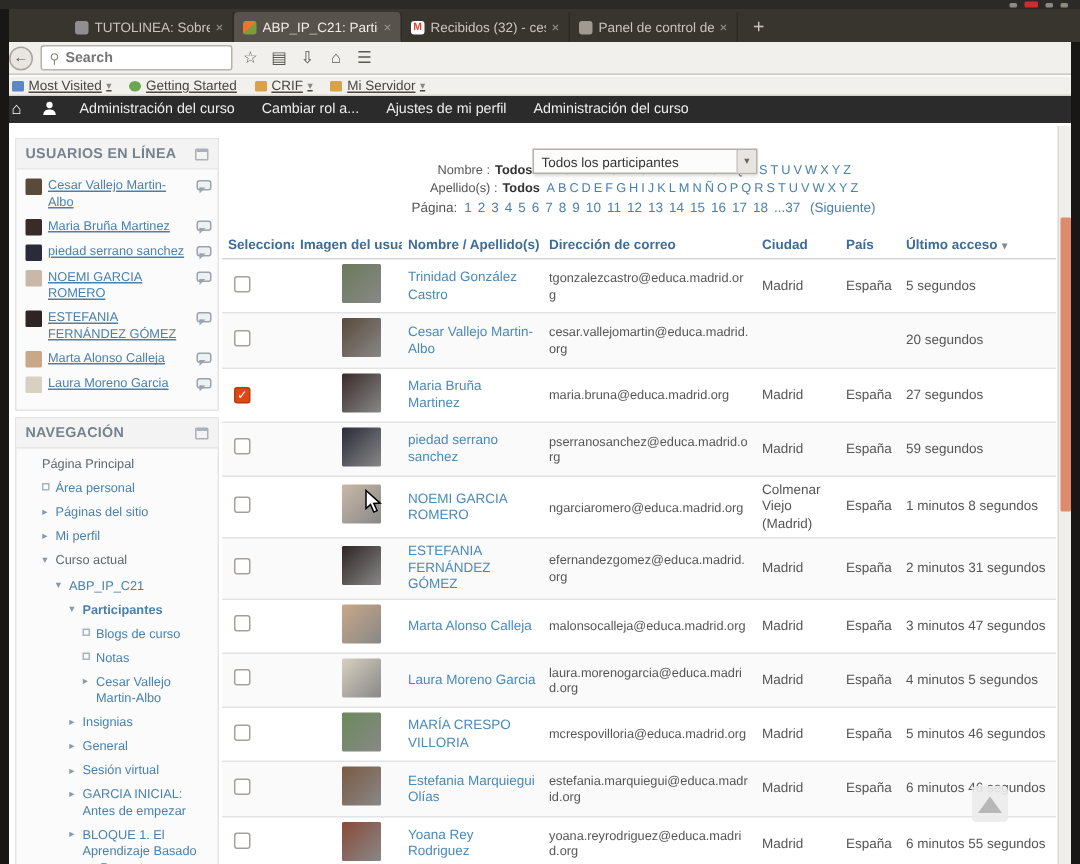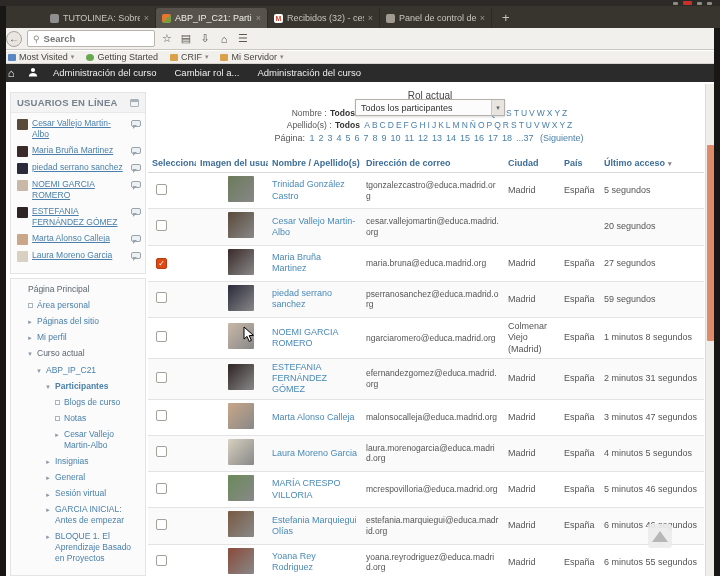--- a/index.html
+++ b/index.html
@@ -28,21 +28,21 @@
   .url-field { flex:1; height:17px; background:#fff; border:1px solid #b8b3ab; border-radius:2px; display:flex; align-items:center; padding:0 5px; font-size:9.5px; gap:4px; min-width:0; }
   .info-icon { width:10px; height:10px; border-radius:50%; border:1px solid #9aa0a6; color:#9aa0a6; font-size:7px; line-height:9px; text-align:center; flex:none; font-style:italic; }
   .url-text { flex:1; white-space:nowrap; overflow:hidden; color:#8a8a8a; }
   .url-text b { color:#333; font-weight:bold; }
   .reload-icon { color:#6f6a63; font-size:10px; flex:none; border-left:1px solid #ddd9d2; padding-left:5px; }
   .search-field { width:128px; height:17px; background:#fff; border:1px solid #b8b3ab; border-radius:2px; display:flex; align-items:center; padding:0 5px; gap:4px; flex:none; }
   .search-field input { border:none; outline:none; width:90px; font-size:9.5px; color:#444; font-family:inherit; background:transparent;font-weight:bold; }
   .mag-icon { color:#8d8880; font-size:9px; }
   .tb-icon { color:#5c5850; font-size:11px; flex:none; width:14px; text-align:center; }
 
-  .bookmarks-bar { position:absolute; top:51px; left:0; width:720px; height:13px; background:#f2f0ed; border-bottom:1px solid #d8d4cd; display:flex; align-items:center; padding:0 8px; gap:12px; font-size:9px; color:#4a463f; z-index:27; }
+  .bookmarks-bar { position:absolute; top:51px; left:0; width:720px; height:13px; background:#f2f0ed; border-bottom:1px solid #d8d4cd; display:flex; align-items:center; padding:0 8px; gap:12px; font-size:9px; color:#4a463f; z-index:27;text-decoration:underline; }
   .bm-item { display:flex; align-items:center; gap:3px; }
   .bm-ico { width:8px; height:7px; border-radius:1px; flex:none; }
   .bm-0 { background:#5b87c5; } .bm-1 { background:#6aa84f; border-radius:50%; } .bm-2 { background:#d8a14a; } .bm-3 { background:#d8a14a; }
   .bm-caret { color:#8d8880; font-size:7px; }
 
   
   .moodle-nav { position:absolute; top:64px; left:0; width:720px; height:18px; background:#2b2b2b; display:flex; align-items:center; gap:0; color:#eee; font-size:9.5px; z-index:26; }
   .mn-icon { width:22px; text-align:center; color:#fff; font-size:11px; }
   .mn-item { padding:0 9px; height:18px; line-height:18px; white-space:nowrap; }
 
@@ -184,20 +184,21 @@
   <span class="mn-icon">⌂</span>
   <span class="mn-icon">
     <svg width="10" height="10" viewBox="0 0 10 10">
         <circle cx="5" cy="3" r="2.1" fill="#fff"></circle>
         <path d="M0.8 9.6 C1 6.8 3 6 5 6 C7 6 9 6.8 9.2 9.6 Z" fill="#fff"></path>
       </svg>
   </span>
   <span id="moodle-nav-items" style="display:flex;">
       <span class="mn-item">Administración del curso</span>
       <span class="mn-item">Cambiar rol a...</span>
+      <span class="mn-item">Ajustes de mi perfil</span>
       <span class="mn-item">Administración del curso</span>
     </span>
 </div>
 
 <div class="left-edge"></div>
 <div class="right-edge"></div>
 
 <div class="page">
 
   <div class="sidebar">
@@ -238,20 +239,24 @@
             <span class="bubble-icon"></span>
           </div>
           <div class="ou-row">
             <span class="ou-avatar" style="background: rgb(216, 208, 192);"></span>
             <a class="ou-name" href="#">Laura Moreno Garcia</a>
             <span class="bubble-icon"></span>
           </div>
         </div>
     </div>
     <div class="block">
+      <div class="block-header">
+        <span class="block-title">NAVEGACIÓN</span>
+        <span class="dock-icon"></span>
+      </div>
       <div class="block-body" id="nav-tree">
           <div class="nav-item dark" style="padding-left: 0px;">
             <span class="marker"></span>
             <a href="#">Página Principal</a>
           </div>
           <div class="nav-item" style="padding-left: 9px;">
             <span class="marker bullet"></span>
             <a href="#">Área personal</a>
           </div>
           <div class="nav-item" style="padding-left: 9px;">
@@ -305,21 +310,20 @@
           <div class="nav-item" style="padding-left: 27px;">
             <span class="marker">▸</span>
             <a href="#">BLOQUE 1. El Aprendizaje Basado en Proyectos</a>
           </div>
         </div>
     </div>
   </div>
 
   <div class="main">
     <div class="role-area">
-      <div class="role-label">Rol actual</div>
       <div class="alpha-line line-nombre">
         <span class="lbl">Nombre :</span>
         <span class="todos">Todos</span>
         <span id="letters-nombre"><a href="#">A</a><a href="#">B</a><a href="#">C</a><a href="#">D</a><a href="#">E</a><a href="#">F</a><a href="#">G</a><a href="#">H</a><a href="#">I</a><a href="#">J</a><a href="#">K</a><a href="#">L</a><a href="#">M</a><a href="#">N</a><a href="#">Ñ</a><a href="#">O</a><a href="#">P</a><a href="#">Q</a><a href="#">R</a><a href="#">S</a><a href="#">T</a><a href="#">U</a><a href="#">V</a><a href="#">W</a><a href="#">X</a><a href="#">Y</a><a href="#">Z</a></span>
       </div>
       <div class="role-select">
         <span class="sel-text">Todos los participantes</span>
         <span class="sel-arrow">▾</span>
       </div>
       <div class="alpha-line line-apellido">

